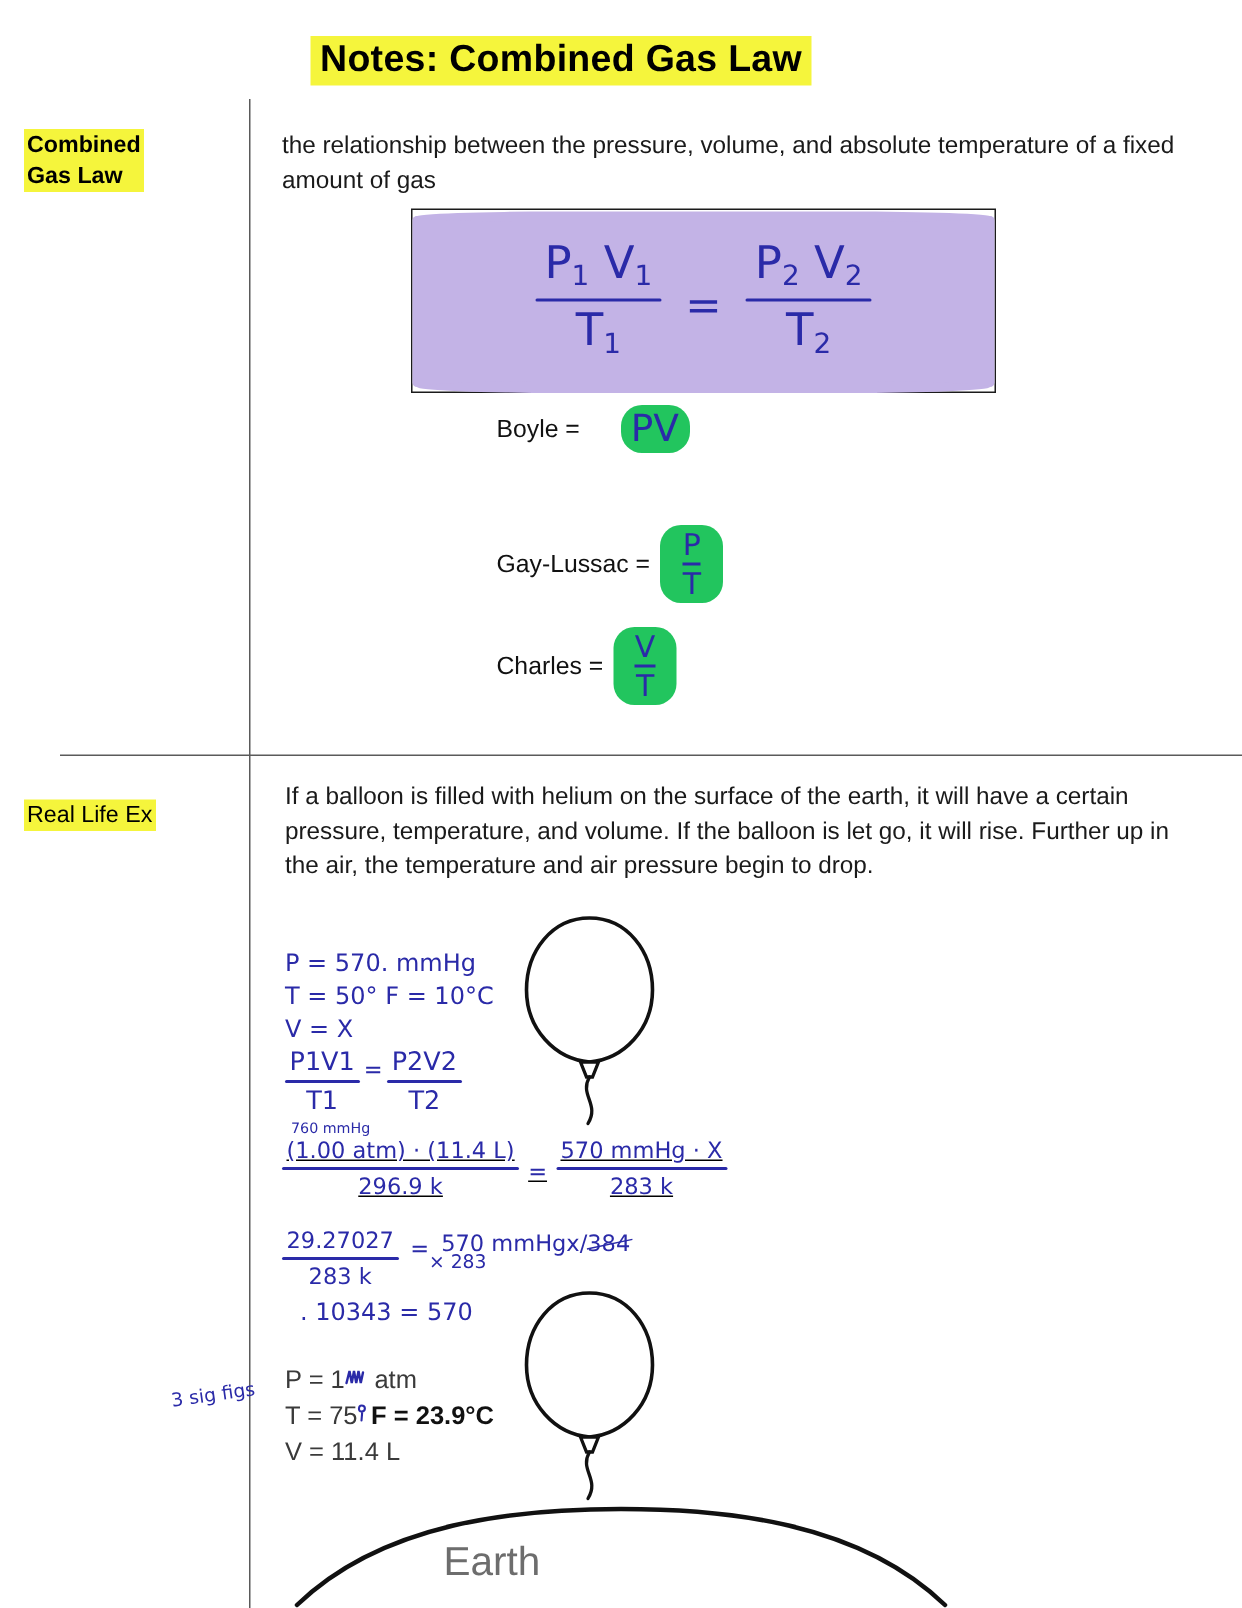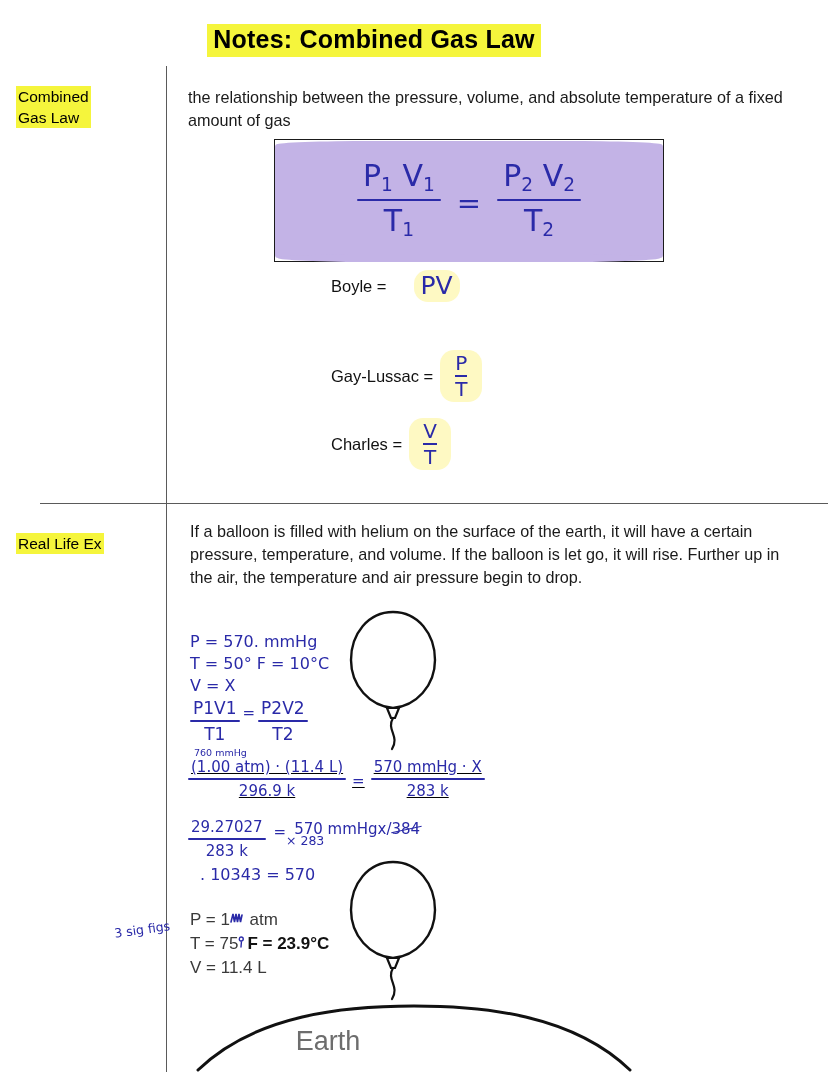--- a/index.html
+++ b/index.html
@@ -27,21 +27,21 @@
   .vrule{position:absolute;left:166px;top:66px;width:1px;height:1006px;background:#5a5a5a;}
   .hrule{position:absolute;left:40px;top:503px;width:788px;height:1px;background:#5a5a5a;}
 
   
   .mark{
     position:absolute;
     font-size:15.5px;line-height:21px;
     background:#f5f53c;
     padding:0 2px;
   }
-  #label-combined{left:16px;top:86px;}
+  #label-combined{left:16px;top:86px;font-weight:bold;}
   #label-reallife{left:16px;top:533px;}
 
   
   .para{
     position:absolute;
     font-size:16.2px;line-height:23px;
     color:#1a1a1a;
   }
   #para-definition{left:188px;top:86px;width:620px;}
   #para-example{left:190px;top:520px;width:616px;}
@@ -84,21 +84,21 @@
   
   .law-row{
     position:absolute;
     display:flex;align-items:center;
   }
   .law-label{
     font-size:16.5px;color:#111;white-space:nowrap;
     padding-right:7px;
   }
   .law-chip{
-    background:#fef9c3;
+    background:#22c55e;
     border-radius:14px;
     padding:3px 7px;
     display:flex;align-items:center;justify-content:center;
     min-width:28px;
   }
   #law-boyle{left:331px;top:270px;gap:20px;}
   #law-gaylussac{left:331px;top:350px;}
   #law-charles{left:331px;top:418px;}
   .chip-inline{font-size:25px;line-height:1.05;}
   .chip-frac{line-height:1;text-align:center;}

